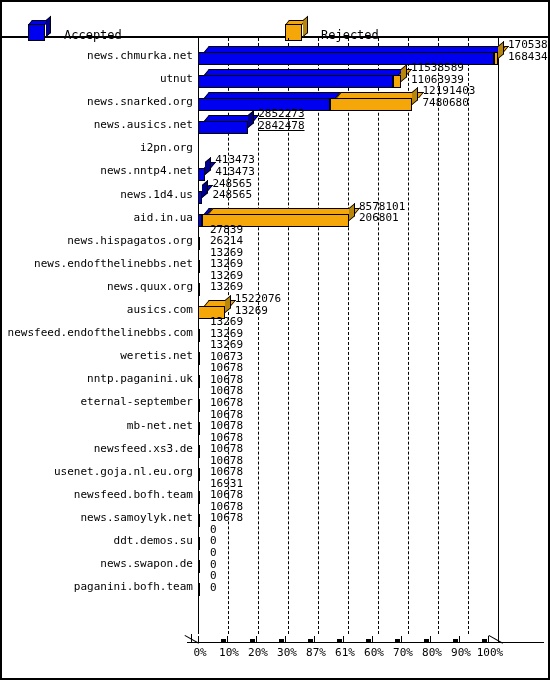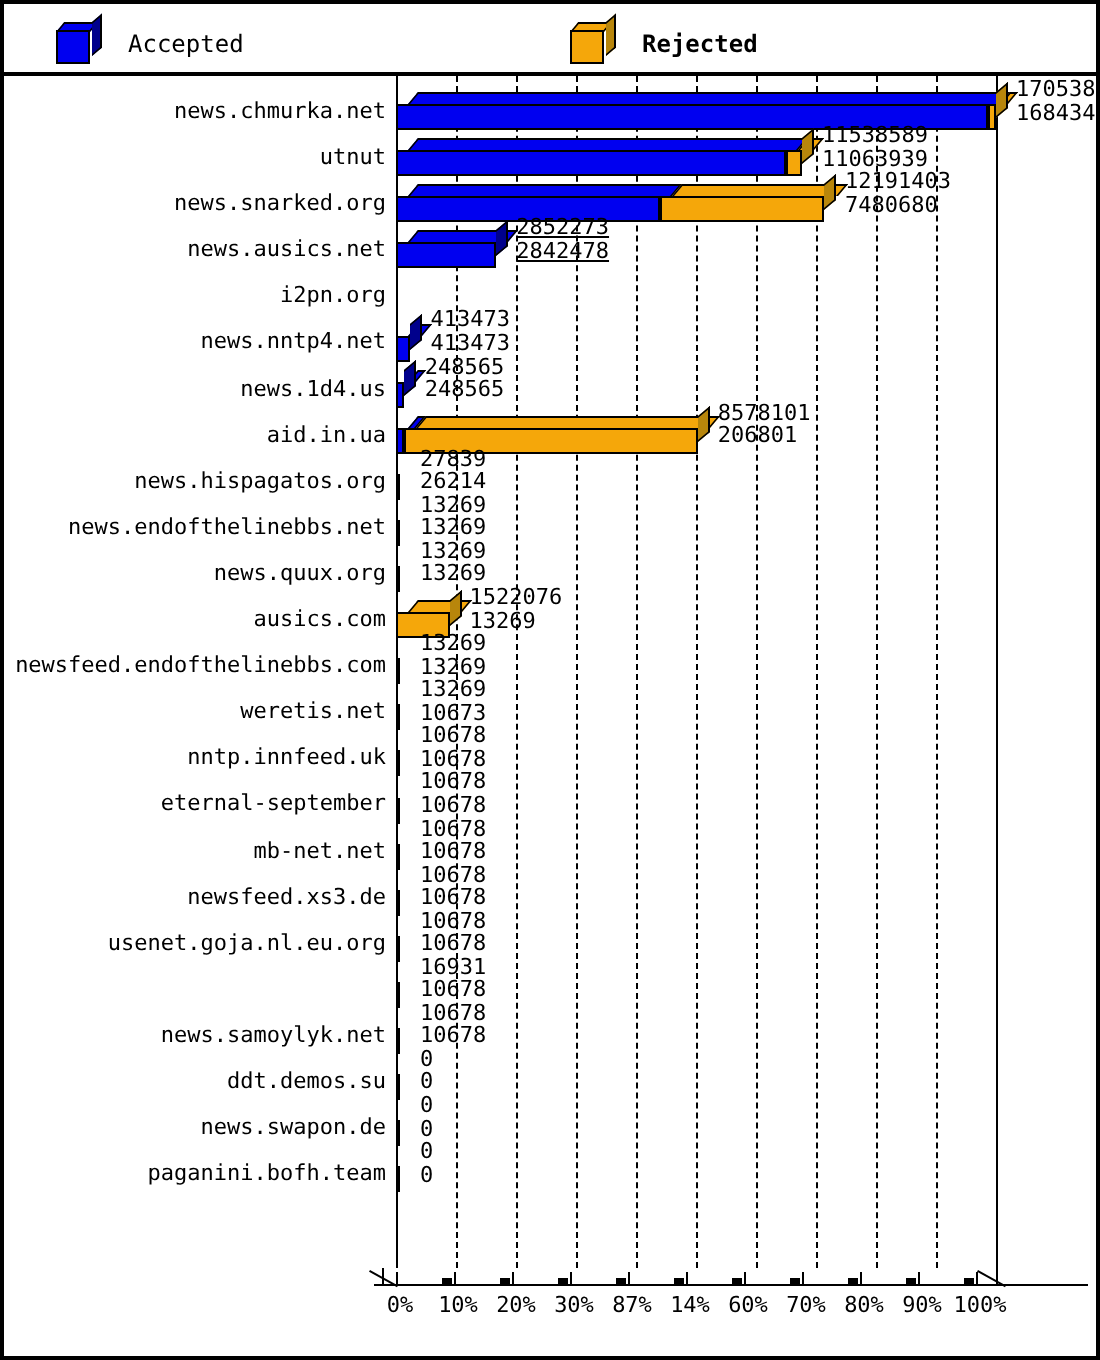--- a/index.html
+++ b/index.html
@@ -14,23 +14,23 @@
     box-sizing:border-box;
     border:2px solid #000;
     background:#fff;
   }
   
   #legend{
     position:absolute;left:0;top:0;width:546px;height:36px;
     border-bottom:2px solid #000;
     box-sizing:border-box;
   }
-  .legend-entry{position:absolute;top:0;height:40px;display:flex;align-items:center;}
+  .legend-entry{position:absolute;top:0;height:40px;display:flex;align-items:flex-end;}
   .legend-entry.accepted{left:26px;}
-  .legend-entry.rejected{left:283px;font-weight:bold;}
+  .legend-entry.rejected{left:283px;}
   .cube{position:relative;width:24px;height:22px;margin-right:12px;flex:0 0 auto;}
   .cube .face{
     position:absolute;left:0;top:4px;width:17px;height:17px;
     border:1px solid #000;box-sizing:border-box;
   }
   .cube .top{
     position:absolute;left:0;top:0;width:17px;height:5px;
     border:1px solid #000;border-bottom:none;box-sizing:border-box;
     transform:skewX(-40deg);transform-origin:bottom left;
   }
@@ -366,21 +366,21 @@
               <div class="seg acc" style="left: 0px; width: 2px;"></div>
               <div class="seg" style="left: 0px; width: 2px; background: rgb(255, 255, 255);"></div>
             </div>
             <div class="vals" style="left: 12px;">
               <div>13269</div>
               <div>10673</div>
             </div>
           </div>
         </div>
         <div class="row">
-          <div class="rowlabel">nntp.innfeed.uk</div>
+          <div class="rowlabel">nntp.paganini.uk</div>
           <div class="barzone">
             <div class="bar">
               <div class="seg acc" style="left: 0px; width: 2px;"></div>
               <div class="seg" style="left: 0px; width: 2px; background: rgb(255, 255, 255);"></div>
             </div>
             <div class="vals" style="left: 12px;">
               <div>10678</div>
               <div>10678</div>
             </div>
           </div>
@@ -431,20 +431,21 @@
               <div class="seg acc" style="left: 0px; width: 2px;"></div>
               <div class="seg" style="left: 0px; width: 2px; background: rgb(255, 255, 255);"></div>
             </div>
             <div class="vals" style="left: 12px;">
               <div>10678</div>
               <div>10678</div>
             </div>
           </div>
         </div>
         <div class="row">
+          <div class="rowlabel">newsfeed.bofh.team</div>
           <div class="barzone">
             <div class="bar">
               <div class="seg acc" style="left: 0px; width: 2px;"></div>
               <div class="seg" style="left: 0px; width: 2px; background: rgb(255, 255, 255);"></div>
             </div>
             <div class="vals" style="left: 12px;">
               <div>16931</div>
               <div>10678</div>
             </div>
           </div>
@@ -525,21 +526,21 @@
           <div class="ticklabel">30%</div>
         </div>
         <div class="tickwrap" style="left: 312px;">
           <div class="tick"></div>
           <div class="ticknub"></div>
           <div class="ticklabel">87%</div>
         </div>
         <div class="tickwrap" style="left: 341px;">
           <div class="tick"></div>
           <div class="ticknub"></div>
-          <div class="ticklabel">14%</div>
+          <div class="ticklabel">61%</div>
         </div>
         <div class="tickwrap" style="left: 370px;">
           <div class="tick"></div>
           <div class="ticknub"></div>
           <div class="ticklabel">60%</div>
         </div>
         <div class="tickwrap" style="left: 399px;">
           <div class="tick"></div>
           <div class="ticknub"></div>
           <div class="ticklabel">70%</div>

